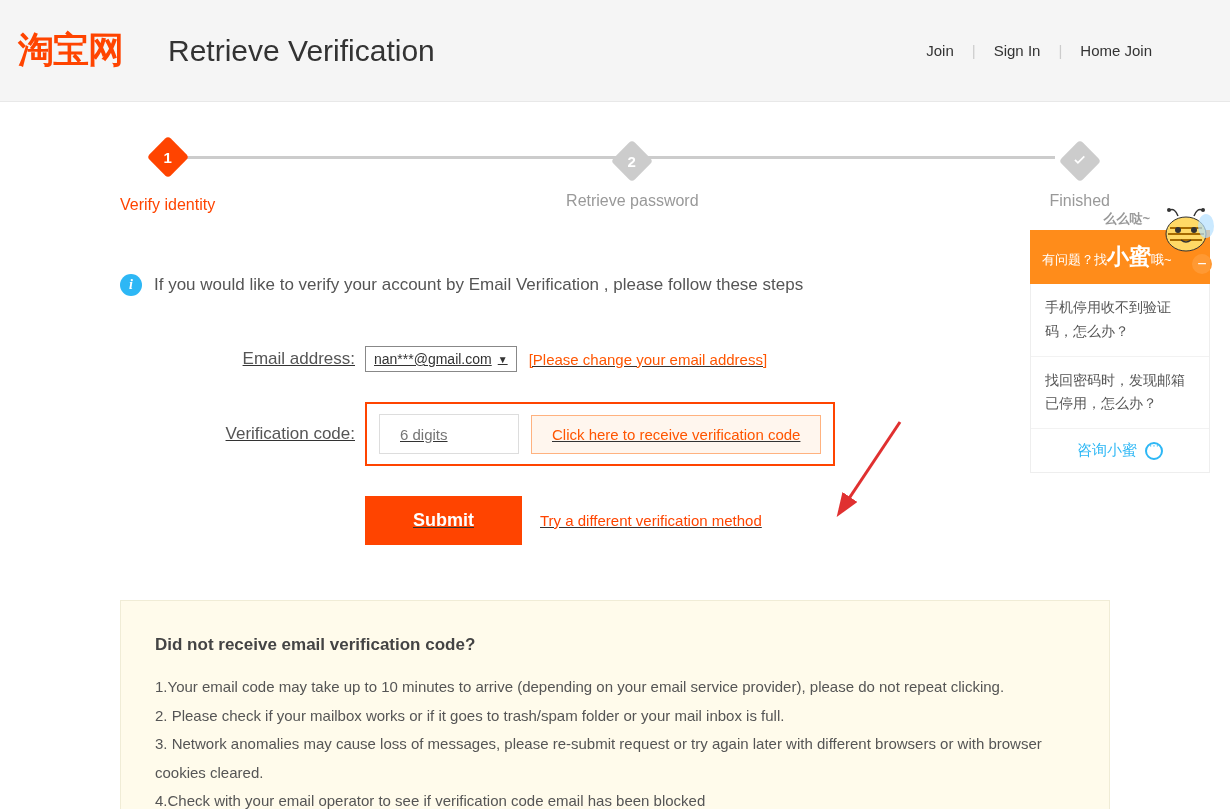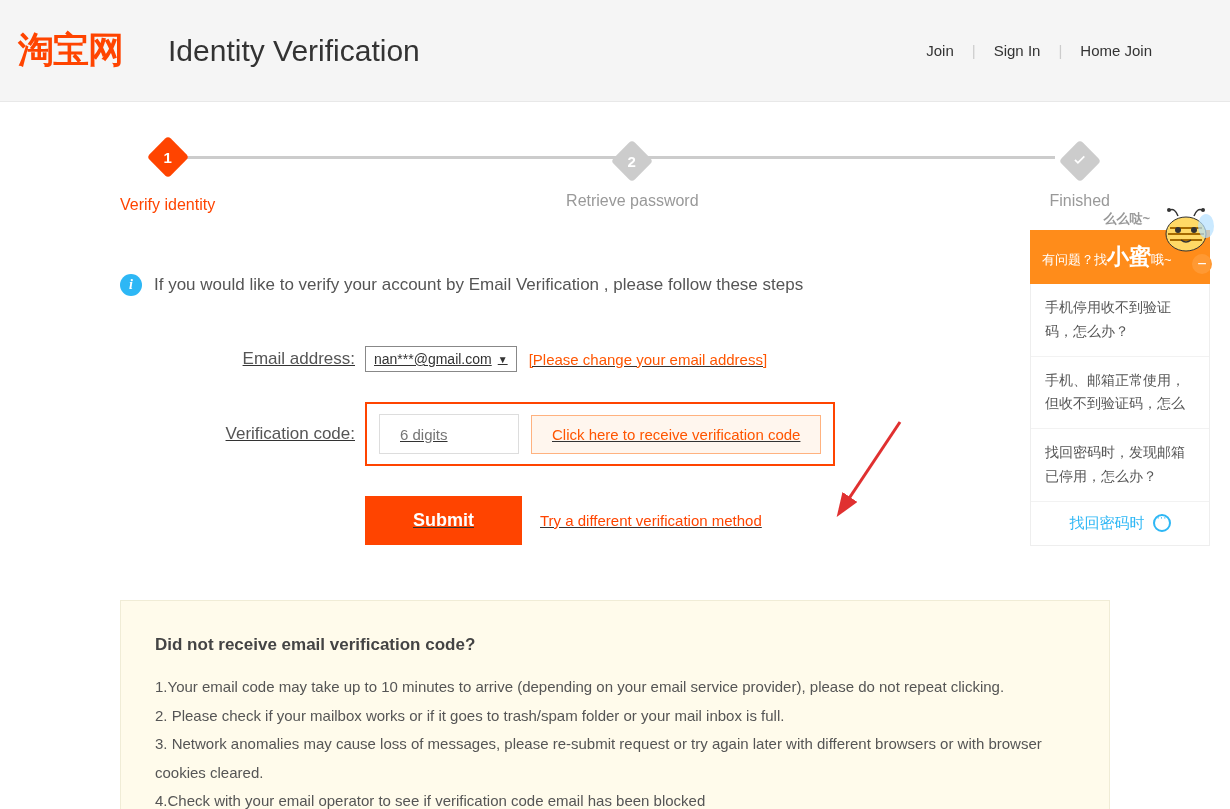--- a/index.html
+++ b/index.html
@@ -315,21 +315,21 @@
     top: -4px; left: 2px;
     font-size: 10px;
     color: #2db7f5;
   }
 </style>
 </head>
 <body>
 
 <div class="header">
   <div class="logo">淘宝网</div>
-  <div class="page-title">Identity Verification</div>
+  <div class="page-title">Retrieve Verification</div>
   <div class="top-nav">
     <a>Join</a>
     <span class="divider">|</span>
     <a>Sign In</a>
     <span class="divider">|</span>
     <a>Home Join</a>
   </div>
 </div>
 
 <div class="main">
@@ -423,20 +423,19 @@
     </svg>
   </div>
   <div class="bee-minus">−</div>
   <div class="sidebar-header">
     <span>有问题？找</span>
     <span class="big">小蜜</span>
     <span>哦~</span>
   </div>
   <div class="sidebar-body">
     <div class="sidebar-item">手机停用收不到验证码，怎么办？</div>
-    <div class="sidebar-item">手机、邮箱正常使用，但收不到验证码，怎么</div>
     <div class="sidebar-item">找回密码时，发现邮箱已停用，怎么办？</div>
     <div class="sidebar-footer">
-      <span>找回密码时</span>
+      <span>咨询小蜜</span>
       <span class="chat-icon"></span>
     </div>
   </div>
 </div>
 
 </body></html>

